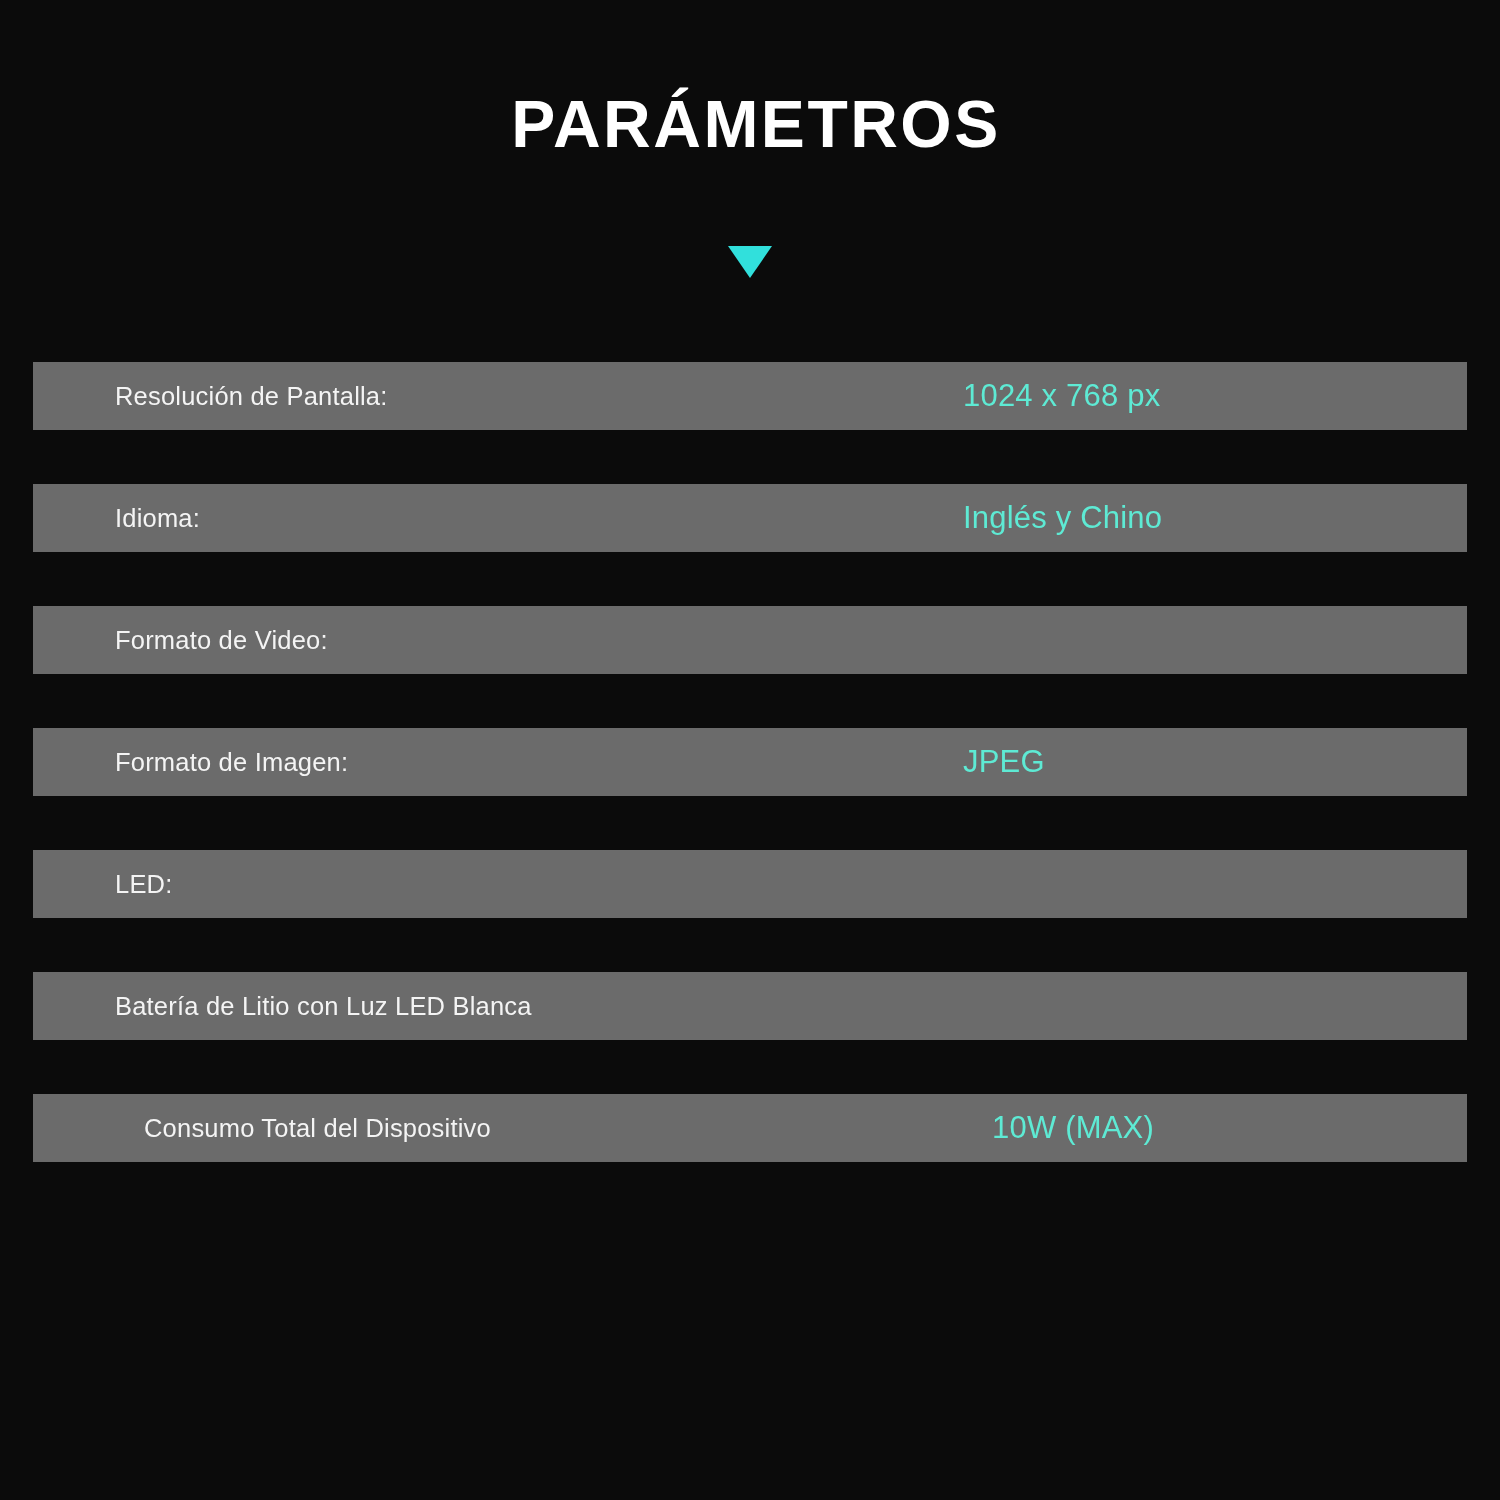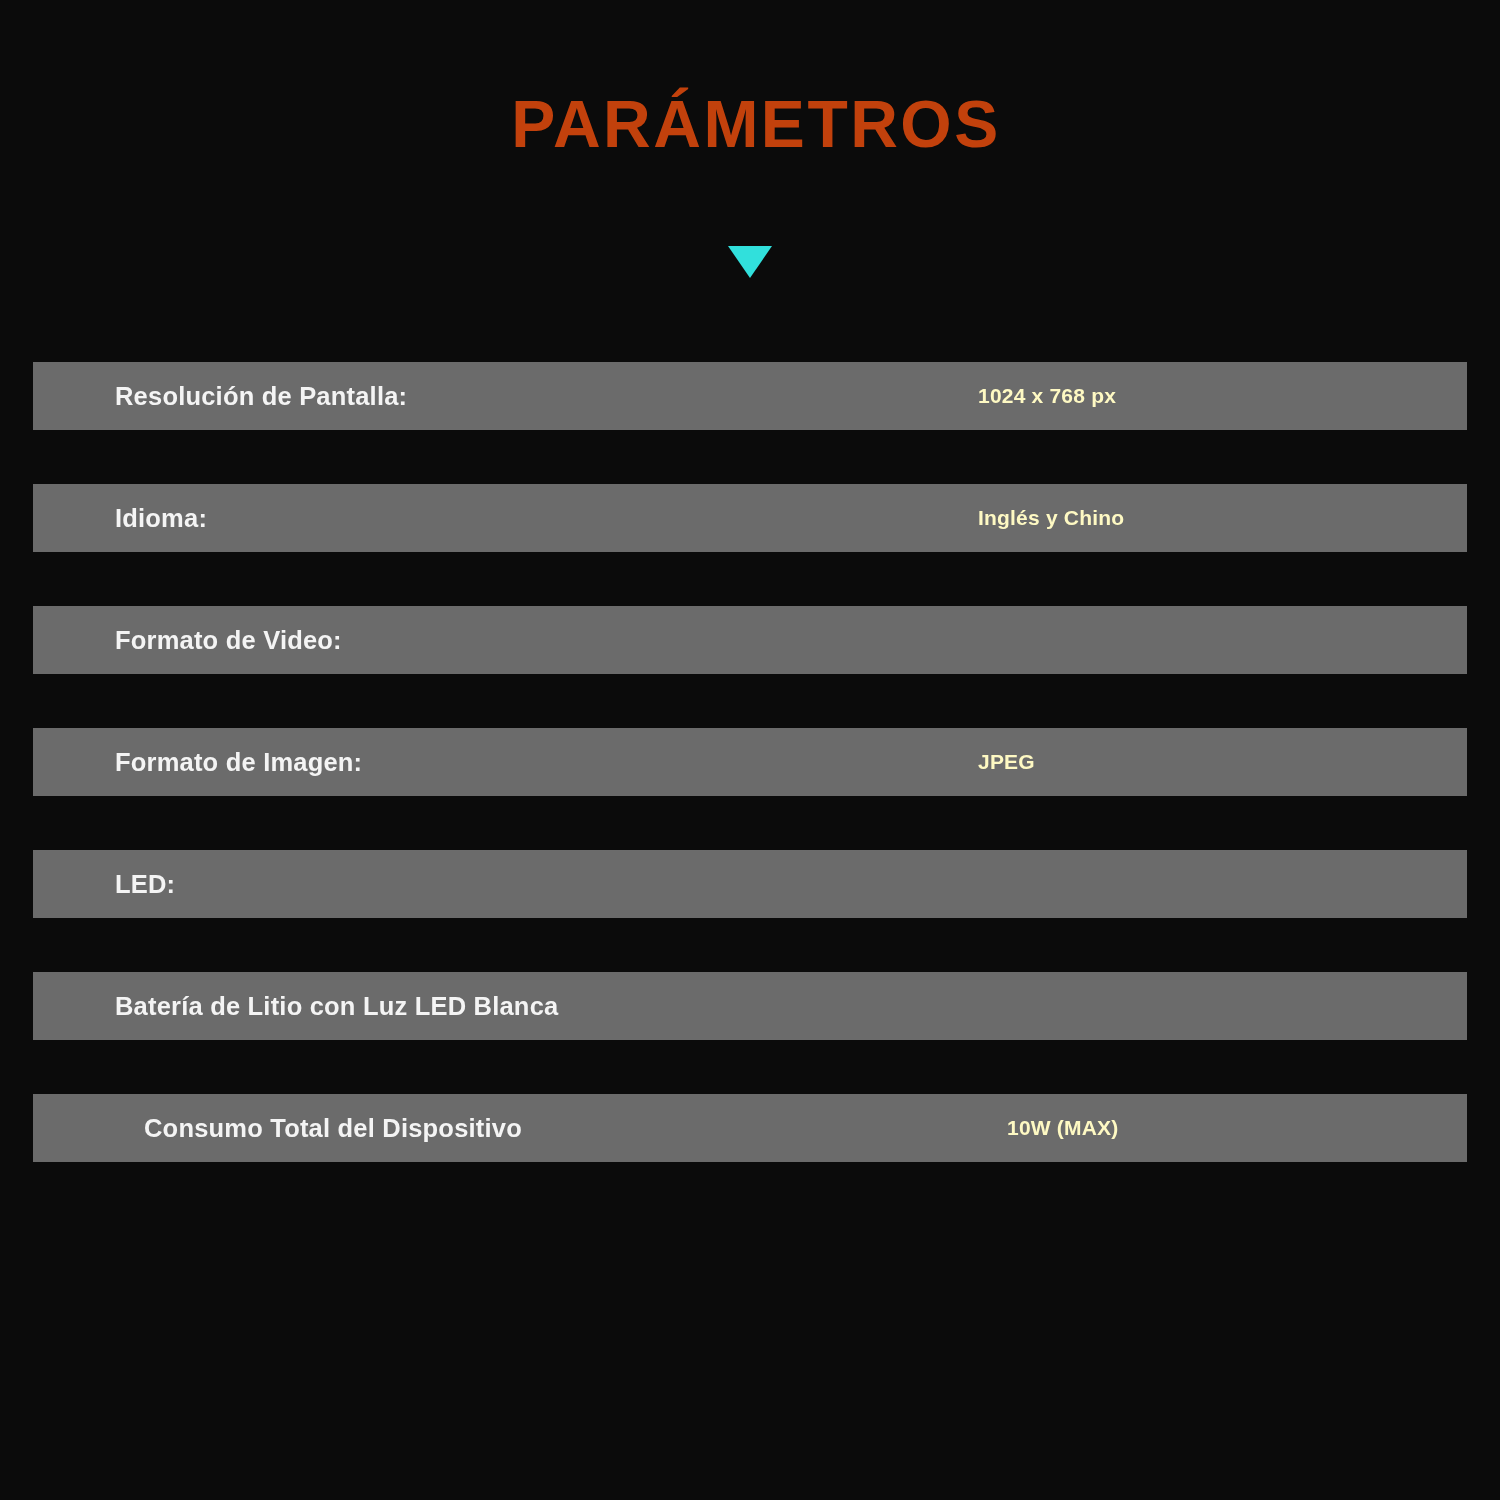--- a/index.html
+++ b/index.html
@@ -18,21 +18,21 @@
     height: 1500px;
     background: #0b0b0b;
   }
 
   .title {
     position: absolute;
     top: 88px;
     left: 0;
     width: 1500px;
     text-align: center;
-    color: #c2410c;
+    color: #ffffff;
     font-size: 66px;
     font-weight: bold;
     letter-spacing: 2.5px;
     line-height: 1.1;
     padding-left: 12px;
   }
 
   .arrow-wrap {
     position: absolute;
     top: 246px;
@@ -56,42 +56,40 @@
     left: 33px;
     width: 1434px;
   }
 
   .spec-row {
     display: flex;
     align-items: center;
     height: 68px;
     background: #6b6b6b;
     margin-bottom: 54px;
-    font-weight: bold;
   }
 
   .spec-row:last-child { margin-bottom: 0; padding-left: 29px; }
 
   .spec-label {
     flex: 0 0 auto;
     width: 930px;
     padding-left: 82px;
     color: #f4f4f4;
     font-size: 25.5px;
     letter-spacing: 0.2px;
     white-space: nowrap;
   }
 
   .spec-value {
     flex: 1 1 auto;
-    color: #fef9c3;
-    font-size: 21px;
+    color: #5eead4;
+    font-size: 31px;
     letter-spacing: 0.2px;
     white-space: nowrap;
-    margin-left: 15px;
   }
 </style>
 </head>
 <body>
 
 <div class="page">
 
   <h1 class="title">PARÁMETROS</h1>
 
   <div class="arrow-wrap">

